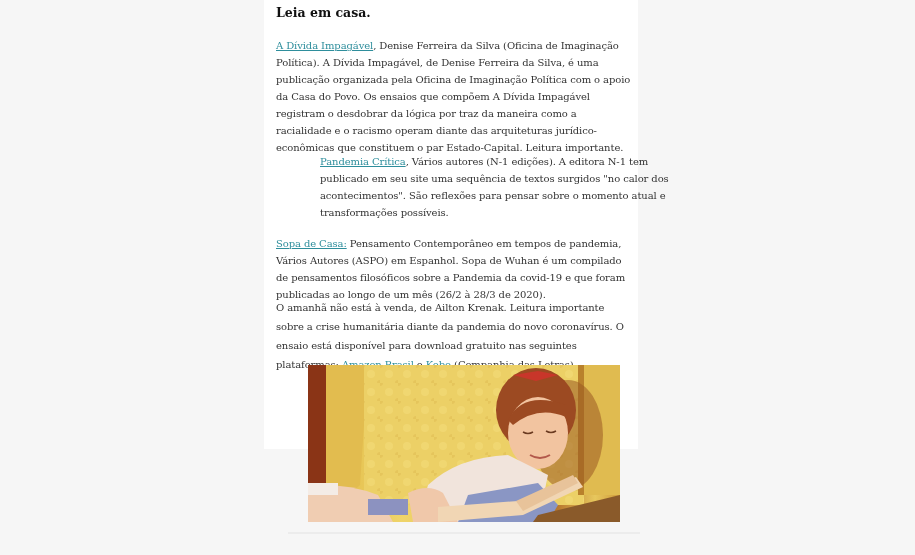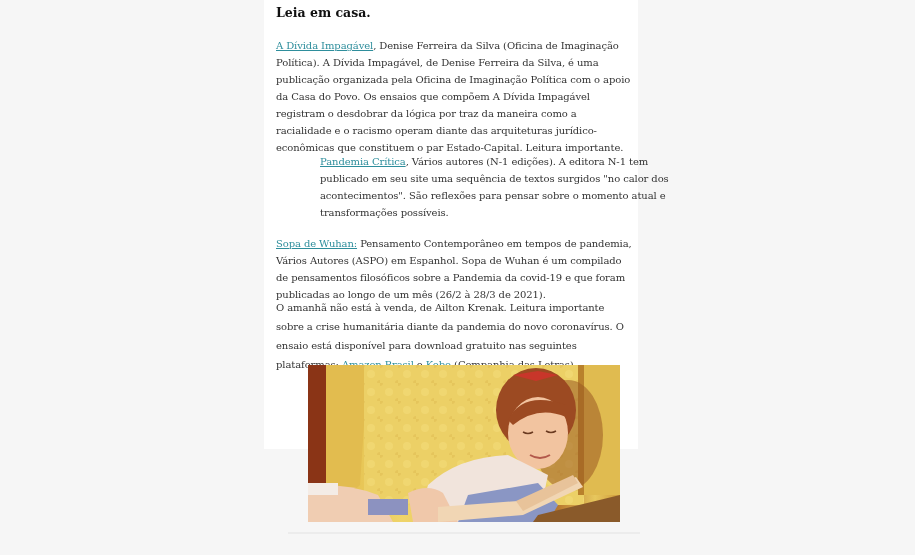--- a/index.html
+++ b/index.html
@@ -87,21 +87,21 @@
 
 <div class="panel">
   <div class="content">
 
     <h2 class="heading">Leia em casa.</h2>
 
     <p class="para p1"><a href="#">A Dívida Impagável</a><span>, Denise Ferreira da Silva (Oficina de Imaginação Política). A Dívida Impagável, de Denise Ferreira da Silva, é uma publicação organizada pela Oficina de Imaginação Política com o apoio da Casa do Povo. Os ensaios que compõem A Dívida Impagável registram o desdobrar da lógica por traz da maneira como a racialidade e o racismo operam diante das arquiteturas jurídico-econômicas que constituem o par Estado-Capital. Leitura importante.</span></p>
 
     <p class="para p2"><a href="#">Pandemia Crítica</a><span>, Vários autores (N-1 edições). A editora N-1 tem publicado em seu site uma sequência de textos surgidos "no calor dos acontecimentos". São reflexões para pensar sobre o momento atual e transformações possíveis.</span></p>
 
-    <p class="para p3"><a href="#">Sopa de Wuhan:</a><span> Pensamento Contemporâneo em tempos de pandemia, Vários Autores (ASPO) em Espanhol. Sopa de Wuhan é um compilado de pensamentos filosóficos sobre a Pandemia da covid-19 e que foram publicadas ao longo de um mês (26/2 à 28/3 de 2021).</span></p>
+    <p class="para p3"><a href="#">Sopa de Casa:</a><span> Pensamento Contemporâneo em tempos de pandemia, Vários Autores (ASPO) em Espanhol. Sopa de Wuhan é um compilado de pensamentos filosóficos sobre a Pandemia da covid-19 e que foram publicadas ao longo de um mês (26/2 à 28/3 de 2020).</span></p>
 
     <p class="para tight p4"><span>O amanhã não está à venda, de Ailton Krenak. Leitura importante sobre a crise humanitária diante da pandemia do novo coronavírus. O ensaio está disponível para download gratuito nas seguintes plataformas: </span><a href="#">Amazon Brasil</a><span> e </span><a href="#">Kobo</a><span> (Companhia das Letras).</span></p>
 
     <div class="photo">
       <svg width="312" height="157" viewBox="0 0 312 157">
         <defs>
           <pattern id="damask" width="18" height="18" patternUnits="userSpaceOnUse">
             <circle cx="9" cy="9" r="4" fill="#f4dc7a" opacity="0.55"></circle>
             <circle cx="0" cy="0" r="3" fill="#d9b44a" opacity="0.4"></circle>
             <circle cx="18" cy="18" r="3" fill="#d9b44a" opacity="0.4"></circle>

